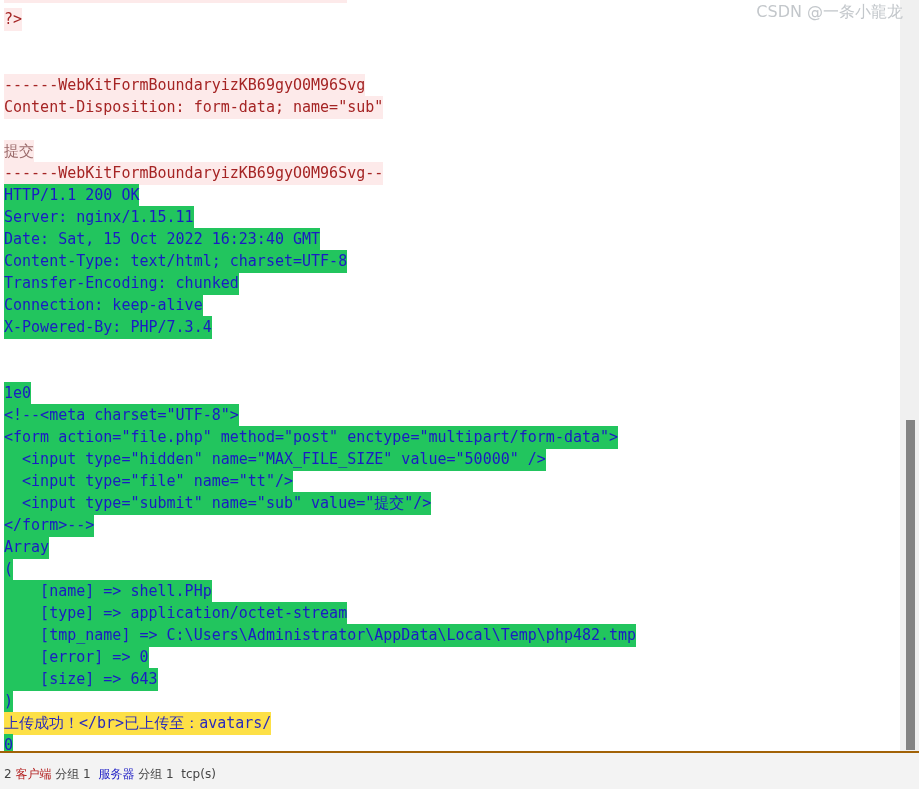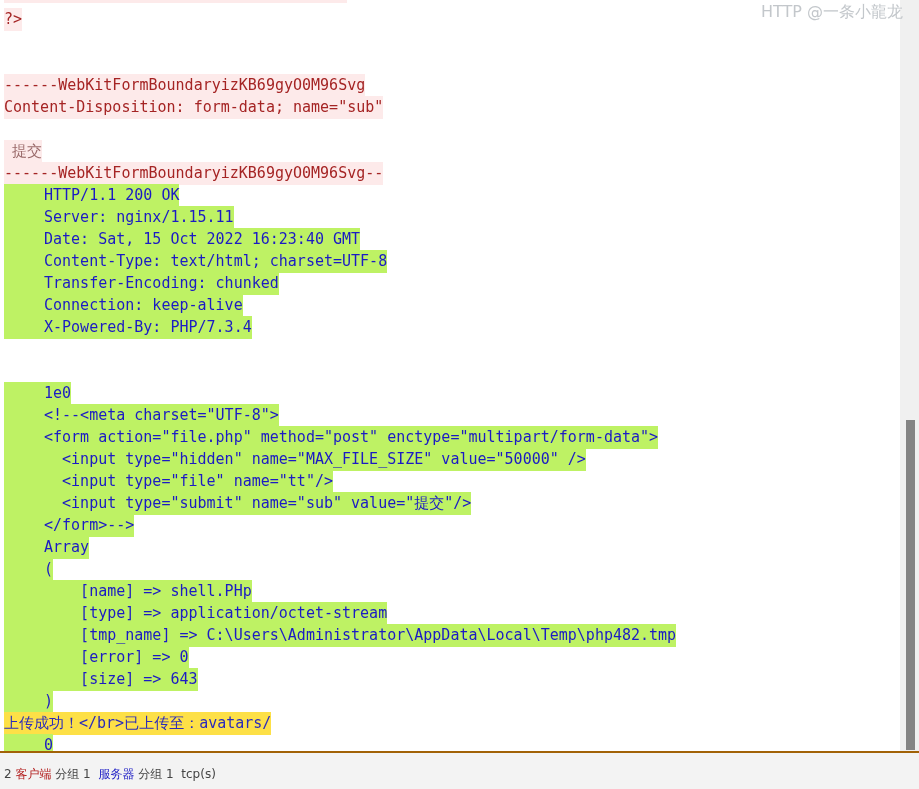--- a/index.html
+++ b/index.html
@@ -42,24 +42,24 @@
     height: 22px;
     line-height: 22px;
     white-space: pre;
   }
   .line > span {
     padding: 2px 0 3px 0;
   }
 
   
   .req span        { color: #a52424; background: #fdeaea; }
-  .req-cjk span    { color: #9b6b6b; background: #fdeaea; padding-left: 8px; }
+  .req-cjk span    { color: #9b6b6b; background: #fdeaea; }
 
   
-  .res span        { color: #1b1bc4; background: #bef264; padding-left: 40px; }
+  .res span        { color: #1b1bc4; background: #22c55e; }
   .res-cjk span    { color: #2b2bbb; background: #fde047; }
 
   .blank { height: 22px; }
 
   
   .clipped {
     height: 12px;
     line-height: 12px;
     overflow: hidden;
     position: relative;
@@ -138,13 +138,13 @@
 </div>
 
 <div id="scrollbar">
   <div id="scroll-thumb"></div>
 </div>
 
 <div id="statusbar">
   <div class="status-inner" id="status-inner"><span class="st-dim">2 </span><span class="st-red">客户端</span><span class="st-dim"> 分组 </span><span class="st-dim">1</span><span class="st-dim">  </span><span class="st-blue">服务器</span><span class="st-dim"> 分组 </span><span class="st-dim">1</span><span class="st-dim">  tcp(s)</span></div>
 </div>
 
-<div id="watermark">HTTP @一条小龍龙</div>
+<div id="watermark">CSDN @一条小龍龙</div>
 
 </body></html>

